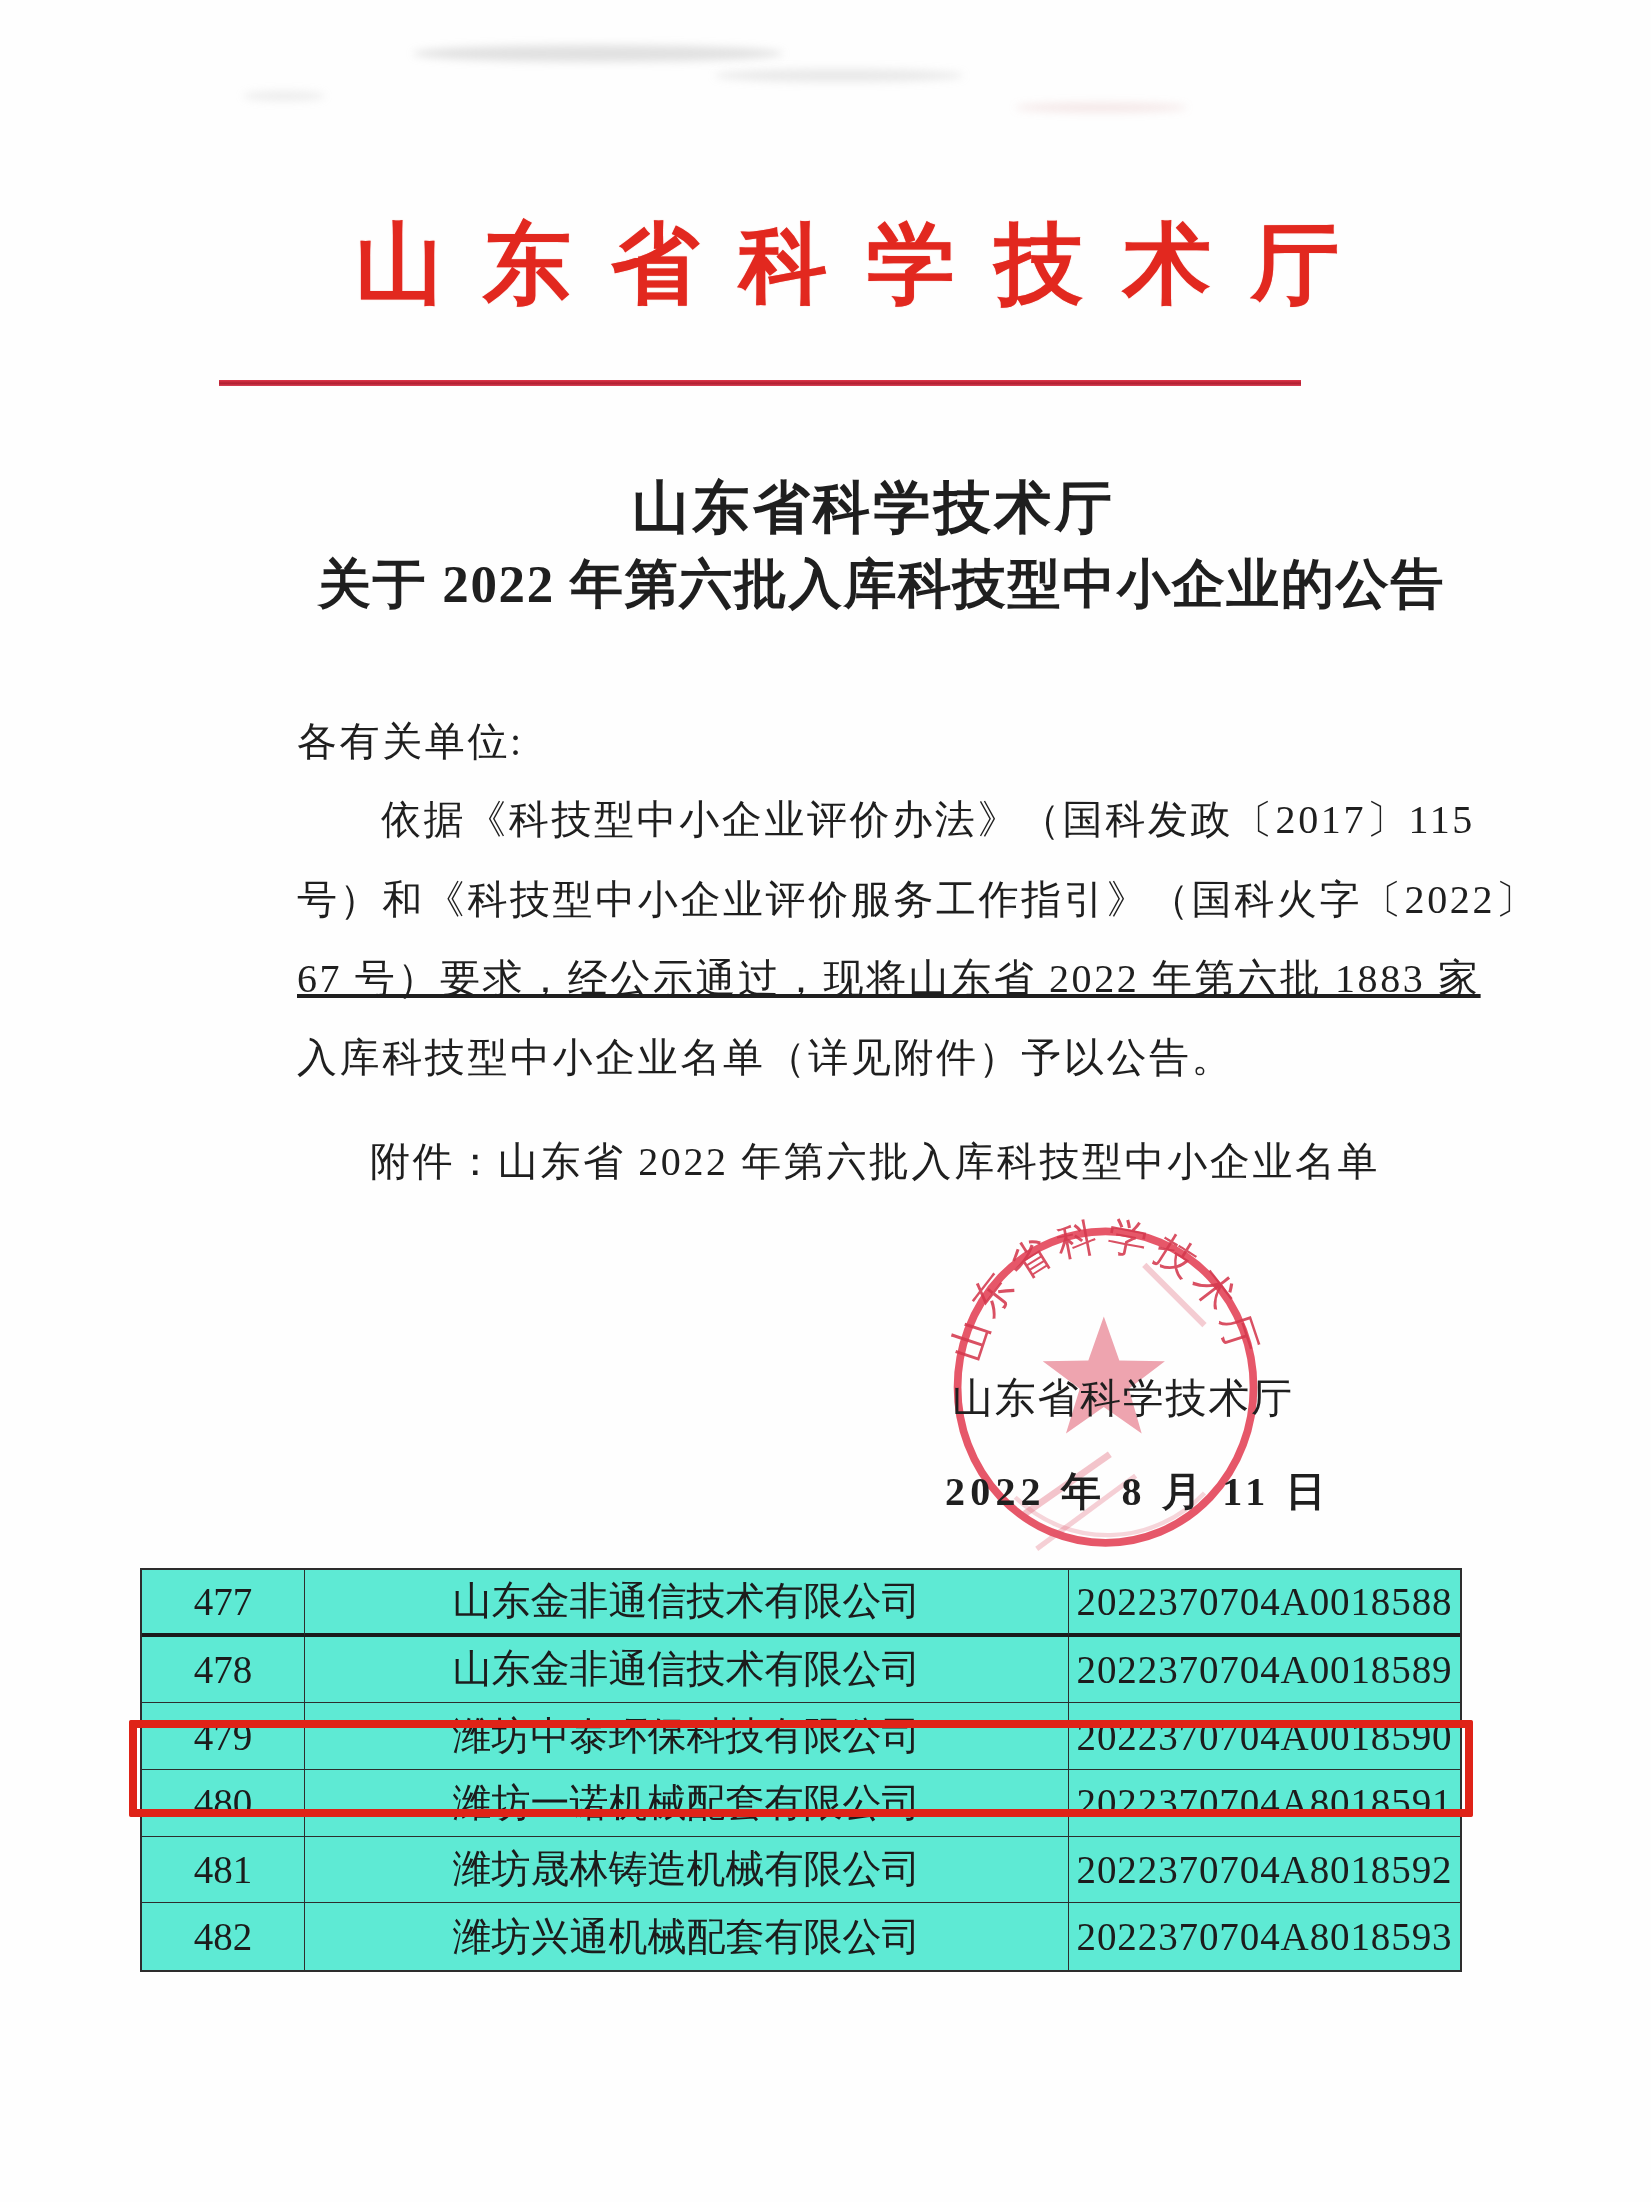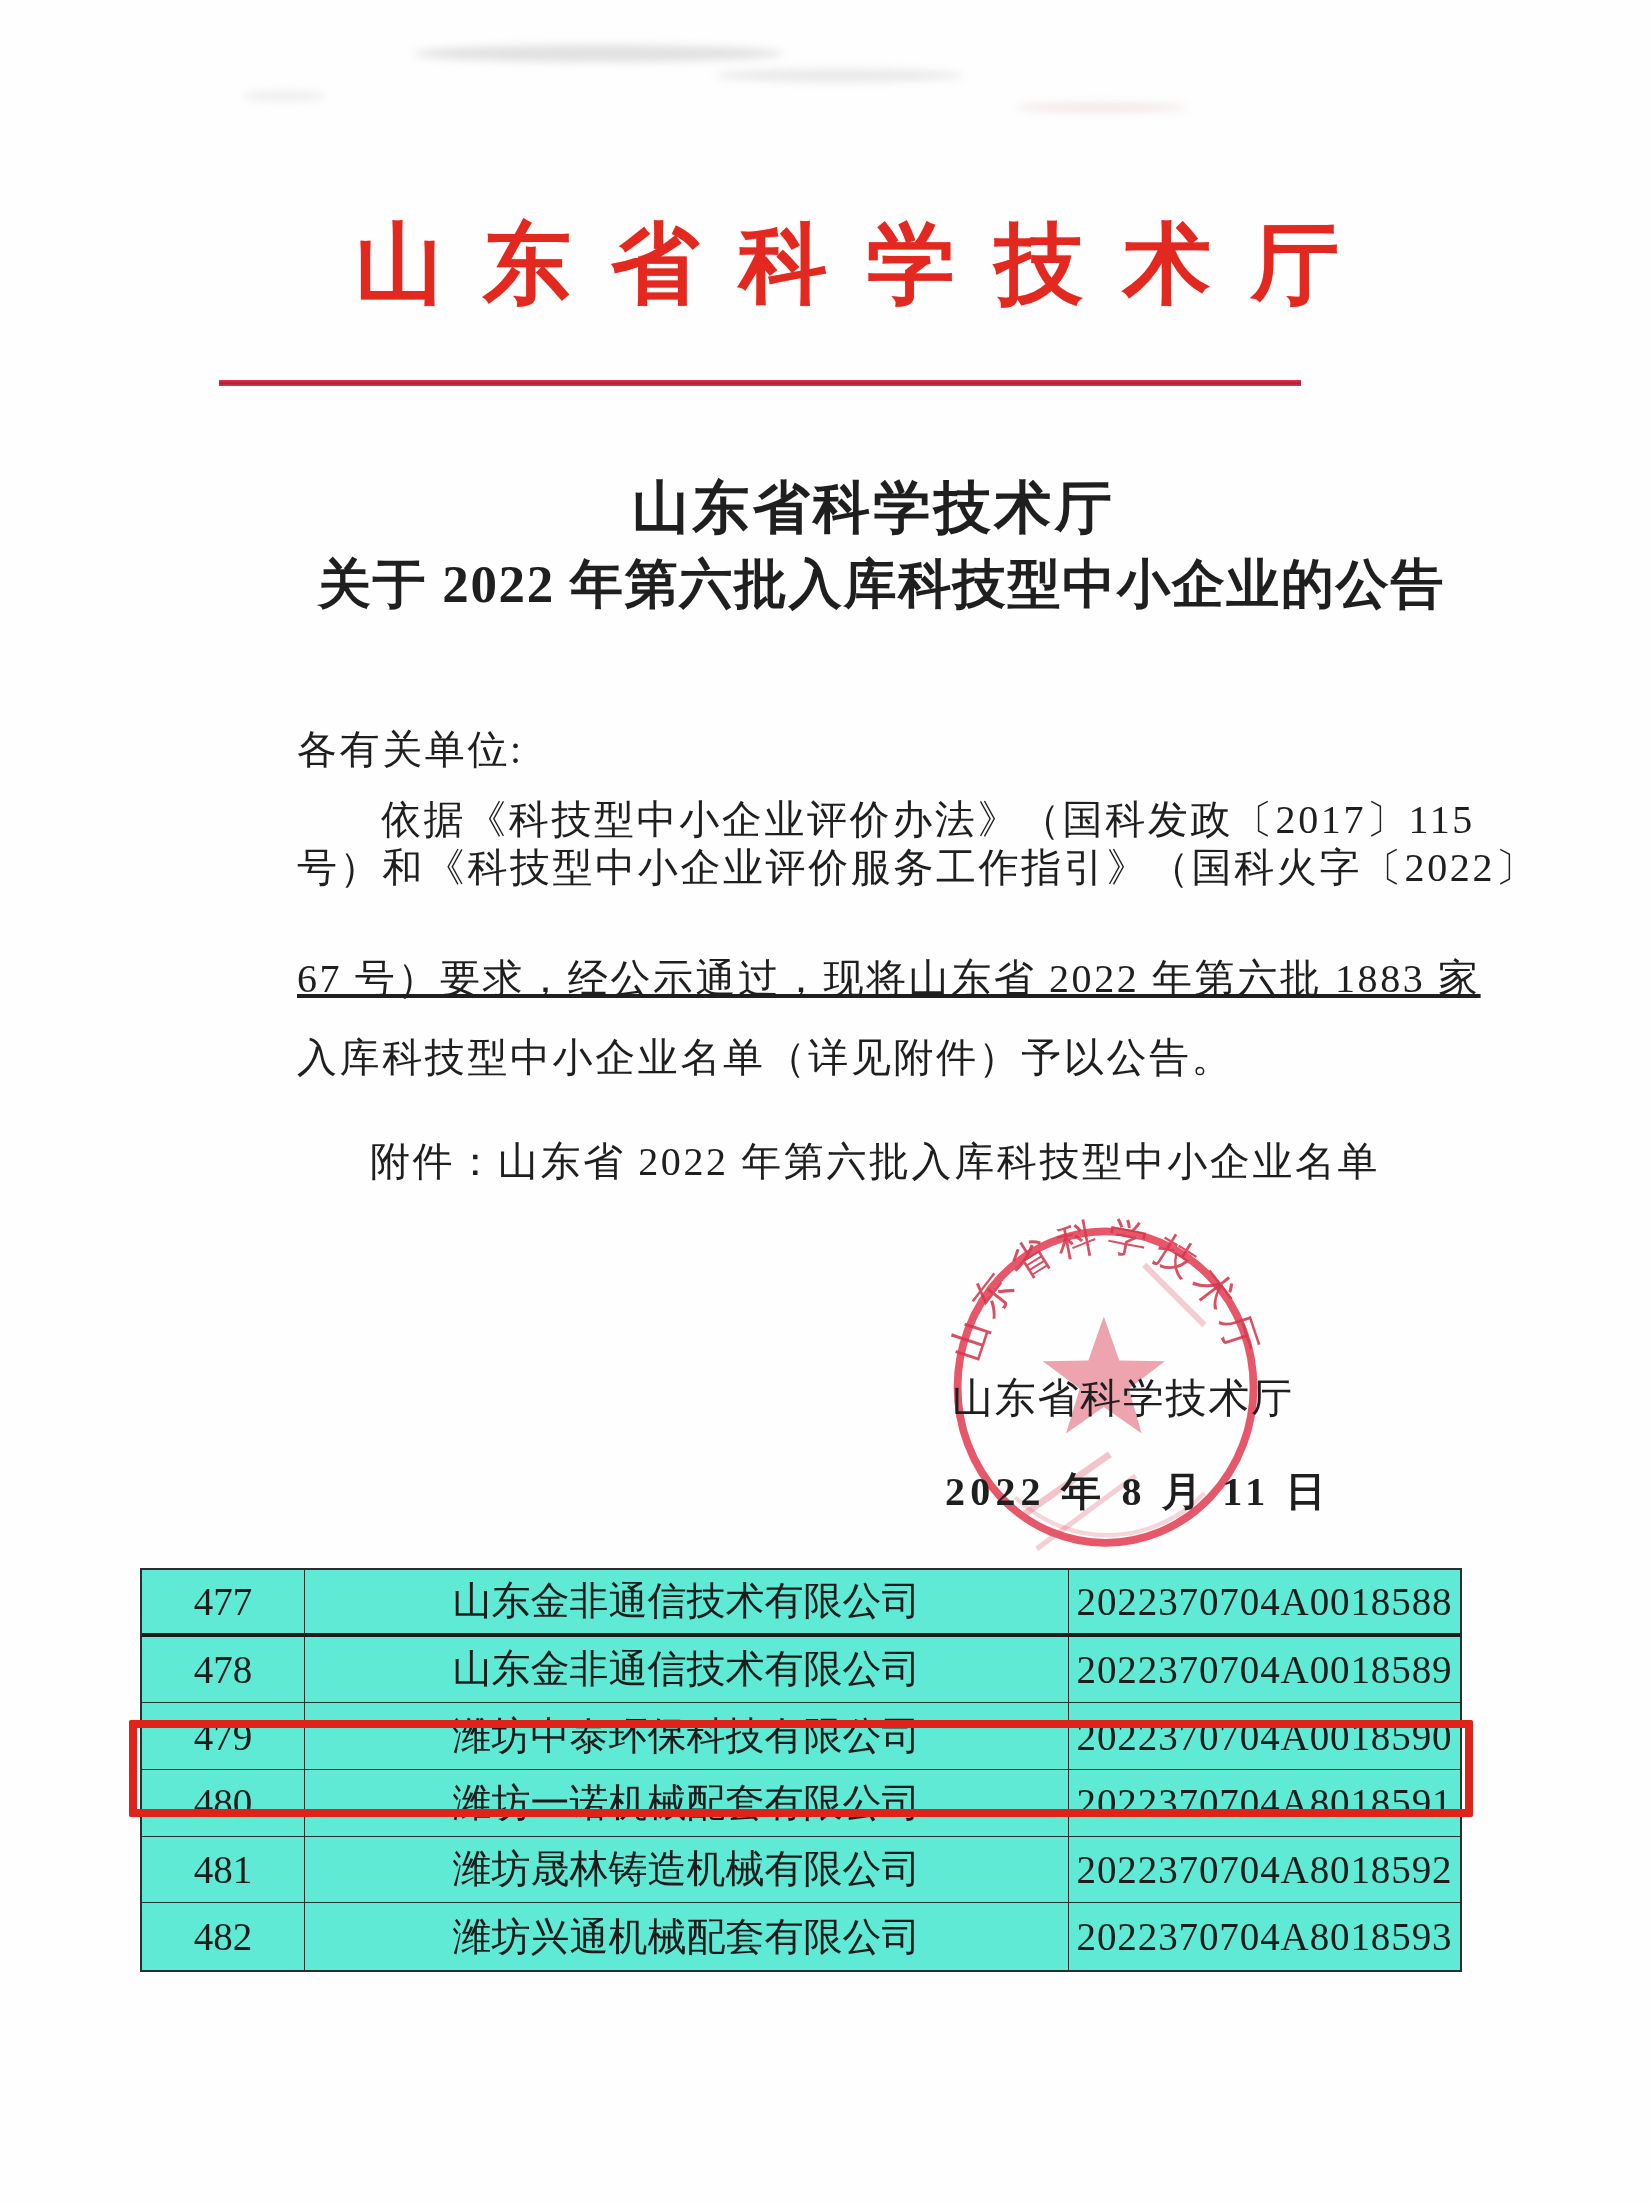--- a/index.html
+++ b/index.html
@@ -29,24 +29,24 @@
     white-space:nowrap;
   }
   .red-rule{
     position:absolute;left:219px;top:380px;width:1082px;height:6px;
     background:linear-gradient(180deg,#e0364a 0%,#b01f30 55%,#d84055 100%);
   }
   .doc-title{position:absolute;left:0;width:1695px;text-align:center;font-weight:bold;white-space:nowrap;}
   .doc-title.l1{top:470px;font-size:57px;letter-spacing:3.4px;left:26px;}
   .doc-title.l2{top:549px;font-size:53px;letter-spacing:1.7px;left:34px;}
 
-  .salutation{position:absolute;left:297px;top:714px;font-size:40px;letter-spacing:2.6px;white-space:nowrap;margin-top:8px;}
+  .salutation{position:absolute;left:297px;top:714px;font-size:40px;letter-spacing:2.6px;white-space:nowrap;}
   .body-line{position:absolute;font-size:40px;letter-spacing:2.6px;white-space:nowrap;}
   .bl1{left:381px;top:792px;}
-  .bl2{left:297px;top:840px;}
+  .bl2{left:297px;top:872px;}
   .bl3{left:297px;top:951px;text-decoration:underline;}
   .bl4{left:297px;top:1030px;text-align:right;}
   .attachment{position:absolute;left:370px;top:1134px;font-size:40px;letter-spacing:2.6px;white-space:nowrap;}
 
   .seal-svg{position:absolute;left:0;top:0;pointer-events:none;}
   .sig-org{position:absolute;left:952px;top:1371px;font-size:41px;letter-spacing:1.7px;white-space:nowrap;}
   .sig-date{position:absolute;left:945px;top:1464px;font-size:40px;letter-spacing:5.2px;white-space:nowrap;font-weight:bold;}
 
   .doc-table{
     position:absolute;left:140px;top:1568px;width:1322px;height:404px;

